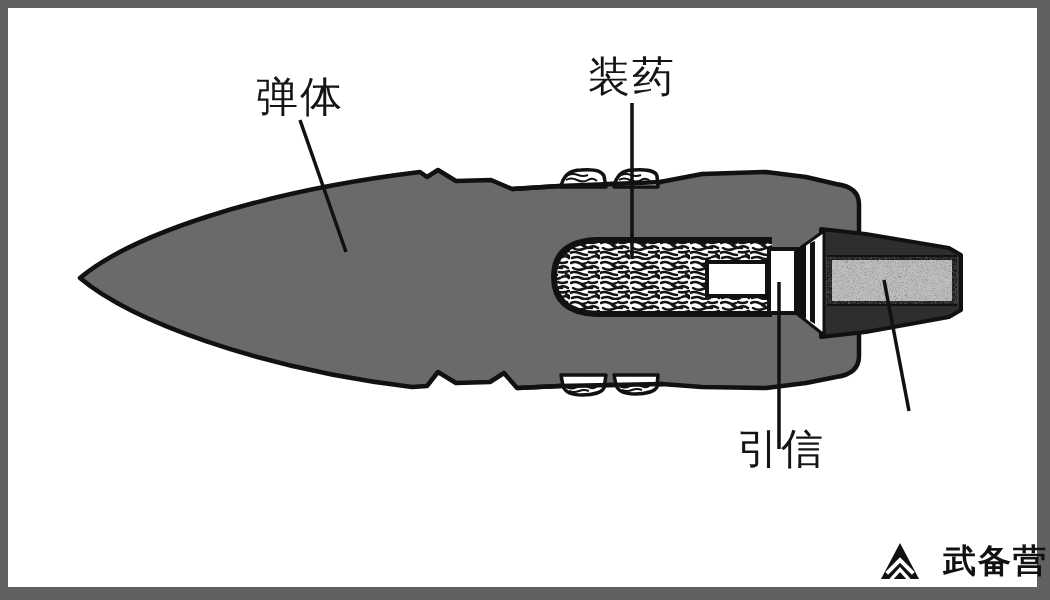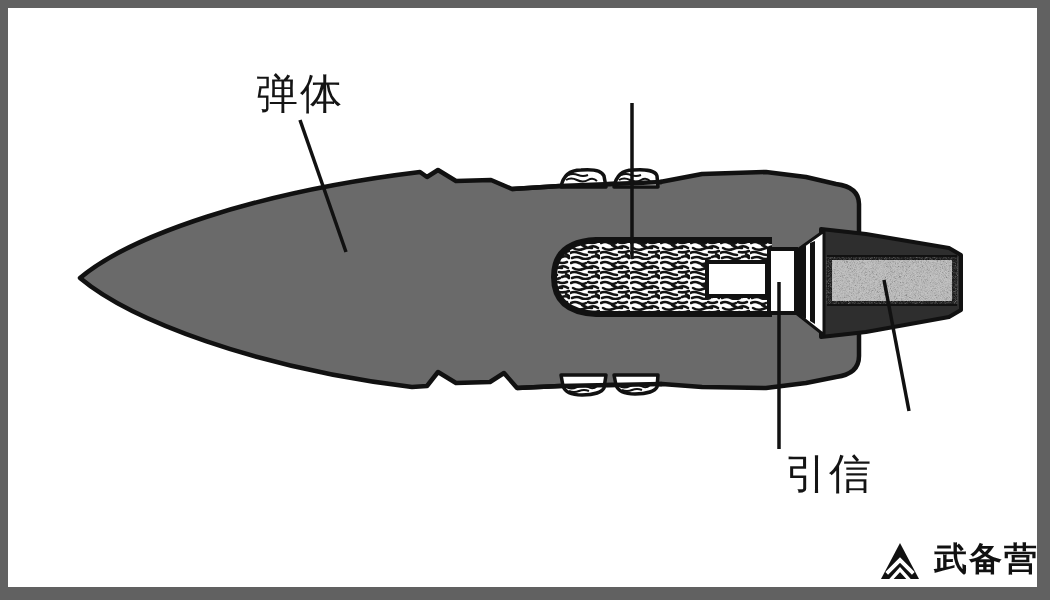--- a/index.html
+++ b/index.html
@@ -1,41 +1,41 @@
 <!DOCTYPE html>
 <html><head>
 <meta charset="utf-8">
 <style>
   html,body{margin:0;padding:0;background:#fff;}
   .stage{
     position:relative;
     width:1050px;height:600px;
     background:#4d7c0f;
-    font-family:Liberation Mono, monospace;
+    font-family:Liberation Serif, serif;
     overflow:hidden;
   }
   .stage svg.diagram{position:absolute;left:0;top:0;}
   .label{
     position:absolute;
     color:#141414;
     font-size:42px;
     letter-spacing:2px;
     white-space:nowrap;
     transform:translateX(-50%);
     line-height:1;
     font-weight:500;
   }
   .label-body{left:300px;top:76px;}
   .label-charge{left:632px;top:56px;}
-  .label-fuze{left:781px;top:456px;margin-left:48px;}
+  .label-fuze{left:781px;top:428px;}
   .label-tracer{left:908px;top:416px;}
   .brand{
     position:absolute;
     left:880px;top:542px;
-    display:flex;align-items:center;gap:14px;
+    display:flex;align-items:center;gap:23px;
     color:#111;
     font-size:33px;
     font-weight:600;
     letter-spacing:2px;
     line-height:1;
   }
   .brand svg{display:block;}
 </style>
 </head>
 <body>
@@ -139,20 +139,21 @@
 
     <g fill="#616161">
       <rect x="0" y="0" width="1050" height="8"></rect>
       <rect x="0" y="0" width="8" height="600"></rect>
       <rect x="1037" y="0" width="13" height="600"></rect>
       <rect x="0" y="587" width="1050" height="13"></rect>
     </g>
   </svg>
 
   <div class="label label-body">弹体</div>
+  <div class="label label-charge">装药</div>
   <div class="label label-fuze">引信</div>
 
   <div class="brand">
     <svg width="40" height="38" viewBox="0 0 42 40">
       <path d="M21 1 L41 39 L1 39 Z" fill="#111111"></path>
       <path d="M7 33 L21 19 L35 33" fill="none" stroke="#ffffff" stroke-width="4"></path>
       <path d="M11 40 L21 29 L31 40" fill="none" stroke="#ffffff" stroke-width="3.5"></path>
     </svg>
     <span>武备营</span>
   </div>

